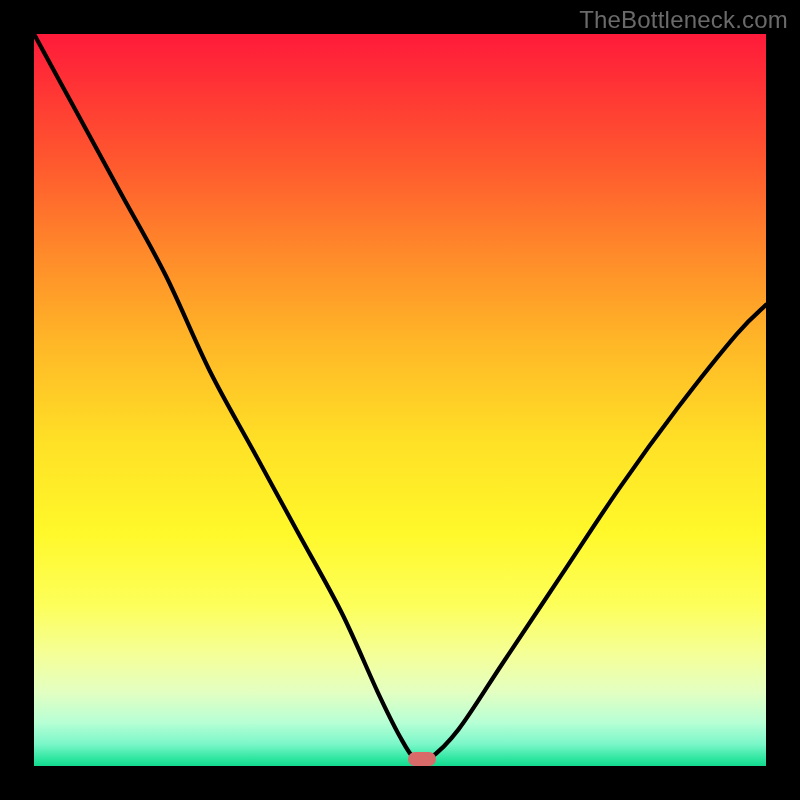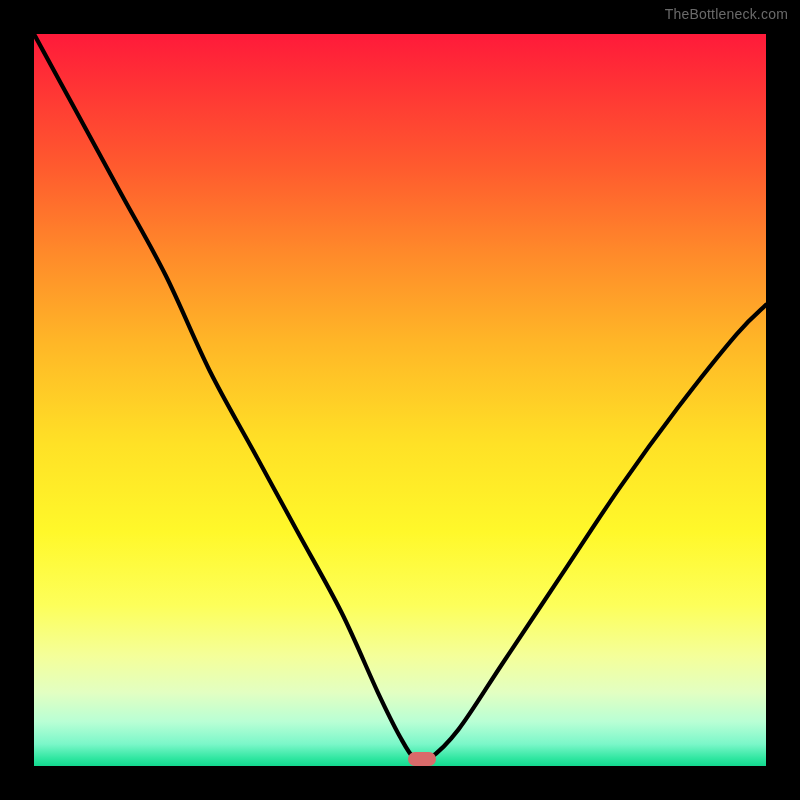--- a/index.html
+++ b/index.html
@@ -61,21 +61,21 @@
     width: 28px;
     height: 14px;
     border-radius: 7px;
     background: #d96a6a;
   }
   .watermark {
     position: absolute;
     top: 6px;
     right: 12px;
     color: #6a6a6a;
-    font-size: 14px;
+    font-size: 24px;
     letter-spacing: 0.2px;
   }
 </style>
 </head>
 <body>
 
 <div class="frame">
   <div class="plot-area">
     <div class="gradient"></div>
     <svg class="curve" viewBox="0 0 732 732" preserveAspectRatio="none">

